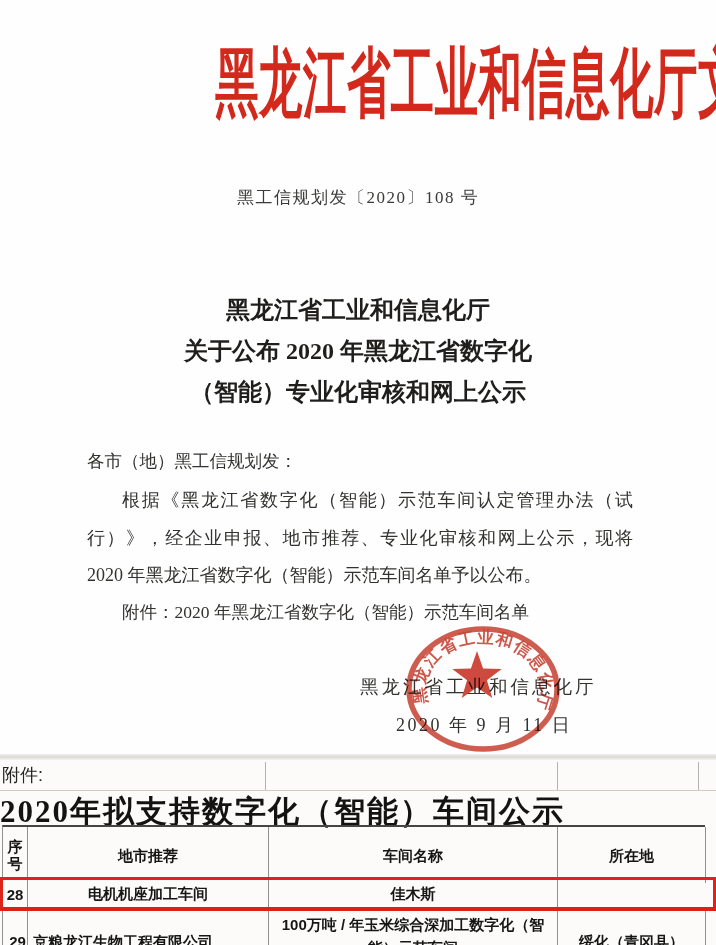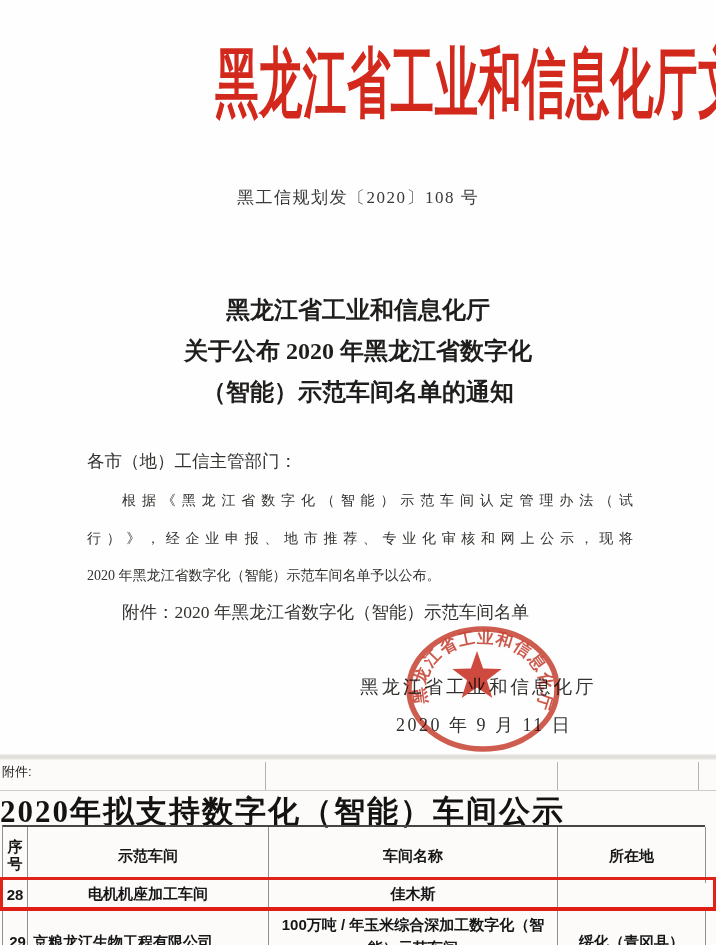--- a/index.html
+++ b/index.html
@@ -10,36 +10,36 @@
   
   .masthead{top:36px;left:0;width:716px;height:94px;text-align:center;
             color:#d3291d;font-weight:bold;line-height:94px;white-space:nowrap;}
   .masthead span{display:inline-block;font-size:76px;transform:scaleX(0.57);
                  transform-origin:center;letter-spacing:1px;}
   .doc-no{top:186px;left:0;width:716px;text-align:center;font-size:17px;
           letter-spacing:1.5px;color:#3a3a38;}
   .doc-title{top:290px;left:0;width:716px;text-align:center;font-size:24px;
              font-weight:bold;line-height:41px;color:#1f1e1c;}
   .salutation{top:449px;left:87px;font-size:17.5px;color:#33322f;}
-  .para{top:482px;left:87px;width:546px;font-size:14px;line-height:37.6px;color:#33322f;}
+  .para{top:482px;left:87px;width:546px;font-size:18px;line-height:37.6px;color:#33322f;}
   .para .jline{text-align:justify;text-align-last:justify;}
   .para .indent{text-indent:35px;}
   .para .lastline{text-align:center;text-align-last:left;}
   .attach-note{top:600px;left:122px;font-size:17.5px;color:#33322f;}
   .issuer{top:674px;left:360px;font-size:18.5px;letter-spacing:3px;color:#33322f;}
   .issue-date{top:713px;left:396px;font-size:18px;letter-spacing:2.5px;color:#33322f;}
   .seal{top:622px;left:403px;width:160px;height:136px;mix-blend-mode:multiply;opacity:.92;}
 
   
   .scan-divider{top:754px;left:0;width:716px;height:6px;
                 background:linear-gradient(#f2f1ee,#dcdad5,#f5f4f1);}
 
   
   .attach-strip{top:760px;left:0;width:716px;height:185px;background:#fcfbfa;}
-  .attach-label{top:763px;left:2px;font-size:13px;color:#262522;
+  .attach-label{top:763px;left:2px;font-size:18px;color:#262522;
                 font-family:"Liberation Sans","DejaVu Sans",sans-serif;}
   .vseg{top:762px;width:1px;height:28px;background:#b5b3af;}
   .vseg.s1{left:265px;} .vseg.s2{left:557px;} .vseg.s3{left:698px;}
   .hline-light{top:790px;left:0;width:716px;height:1px;background:#cfccc6;}
   .table-title{top:791px;left:0;width:716px;text-align:left;font-size:31px;
                font-weight:600;letter-spacing:2px;color:#141311;}
 
   .grid{left:2px;width:703px;display:grid;grid-template-columns:25px 241px 289px 148px;
         border-left:1px solid #909090;box-sizing:border-box;
         font-family:"Liberation Sans","DejaVu Sans",sans-serif;color:#161616;}
@@ -67,24 +67,24 @@
 
   <div class="abs masthead">
     <span>黑龙江省工业和信息化厅文件</span>
   </div>
 
   <div class="abs doc-no">黑工信规划发〔2020〕108 号</div>
 
   <div class="abs doc-title">
     <div>黑龙江省工业和信息化厅</div>
     <div>关于公布 2020 年黑龙江省数字化</div>
-    <div>（智能）示范车间名单的通知</div>
+    <div>（智能）专业化审核和网上公示</div>
   </div>
 
-  <div class="abs salutation">各市（地）工信主管部门：</div>
+  <div class="abs salutation">各市（地）黑工信规划发：</div>
 
   <div class="abs para">
     <div class="jline indent">根据《黑龙江省数字化（智能）示范车间认定管理办法（试</div>
     <div class="jline">行）》，经企业申报、地市推荐、专业化审核和网上公示，现将</div>
     <div class="lastline">2020 年黑龙江省数字化（智能）示范车间名单予以公布。</div>
   </div>
 
   <div class="abs attach-note">附件：2020 年黑龙江省数字化（智能）示范车间名单</div>
 
   <div class="abs issuer">黑龙江省工业和信息化厅</div>
@@ -108,21 +108,21 @@
   <div class="abs attach-label">附件:</div>
   <div class="abs vseg s1"></div>
   <div class="abs vseg s2"></div>
   <div class="abs vseg s3"></div>
   <div class="abs hline-light"></div>
 
   <div class="abs table-title">2020年拟支持数字化（智能）车间公示</div>
 
   <div class="abs grid thead">
     <div class="cell">序号</div>
-    <div class="cell">示范车间</div>
+    <div class="cell">地市推荐</div>
     <div class="cell">车间名称</div>
     <div class="cell">所在地</div>
   </div>
 
   <div class="abs grid row28">
     <div class="cell">28</div>
     <div class="cell">电机机座加工车间</div>
     <div class="cell">佳木斯</div>
   </div>
 

